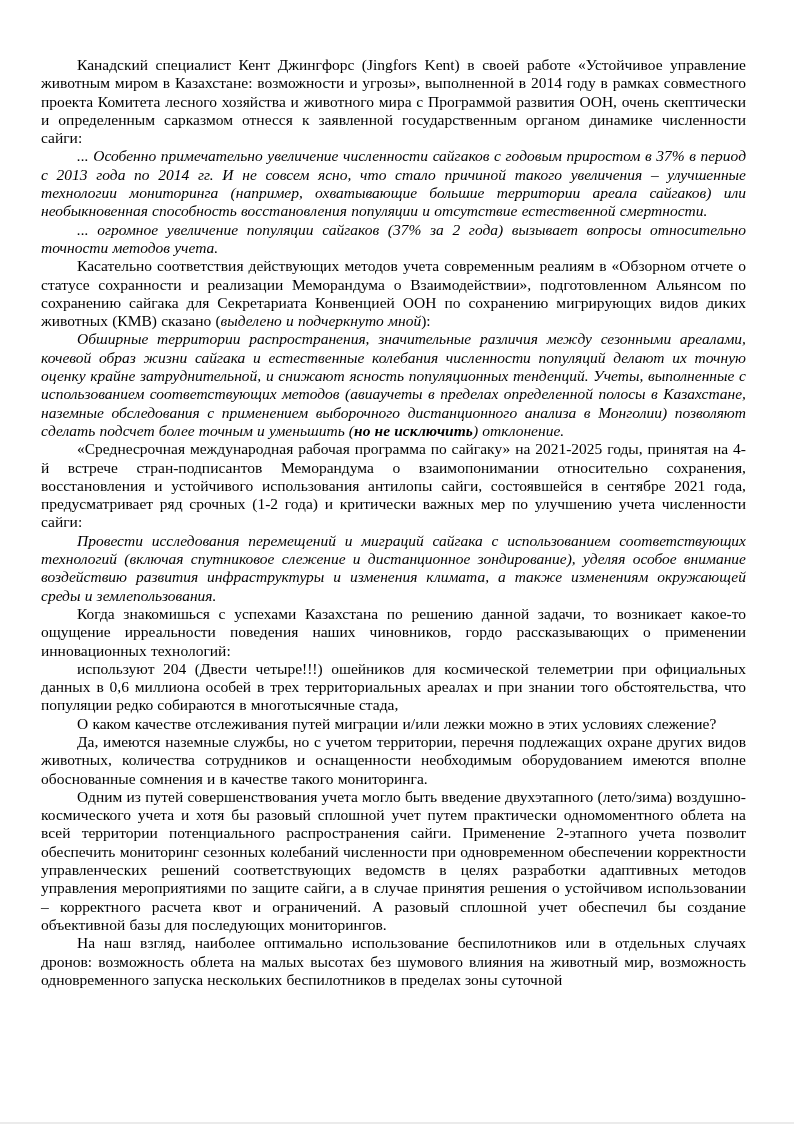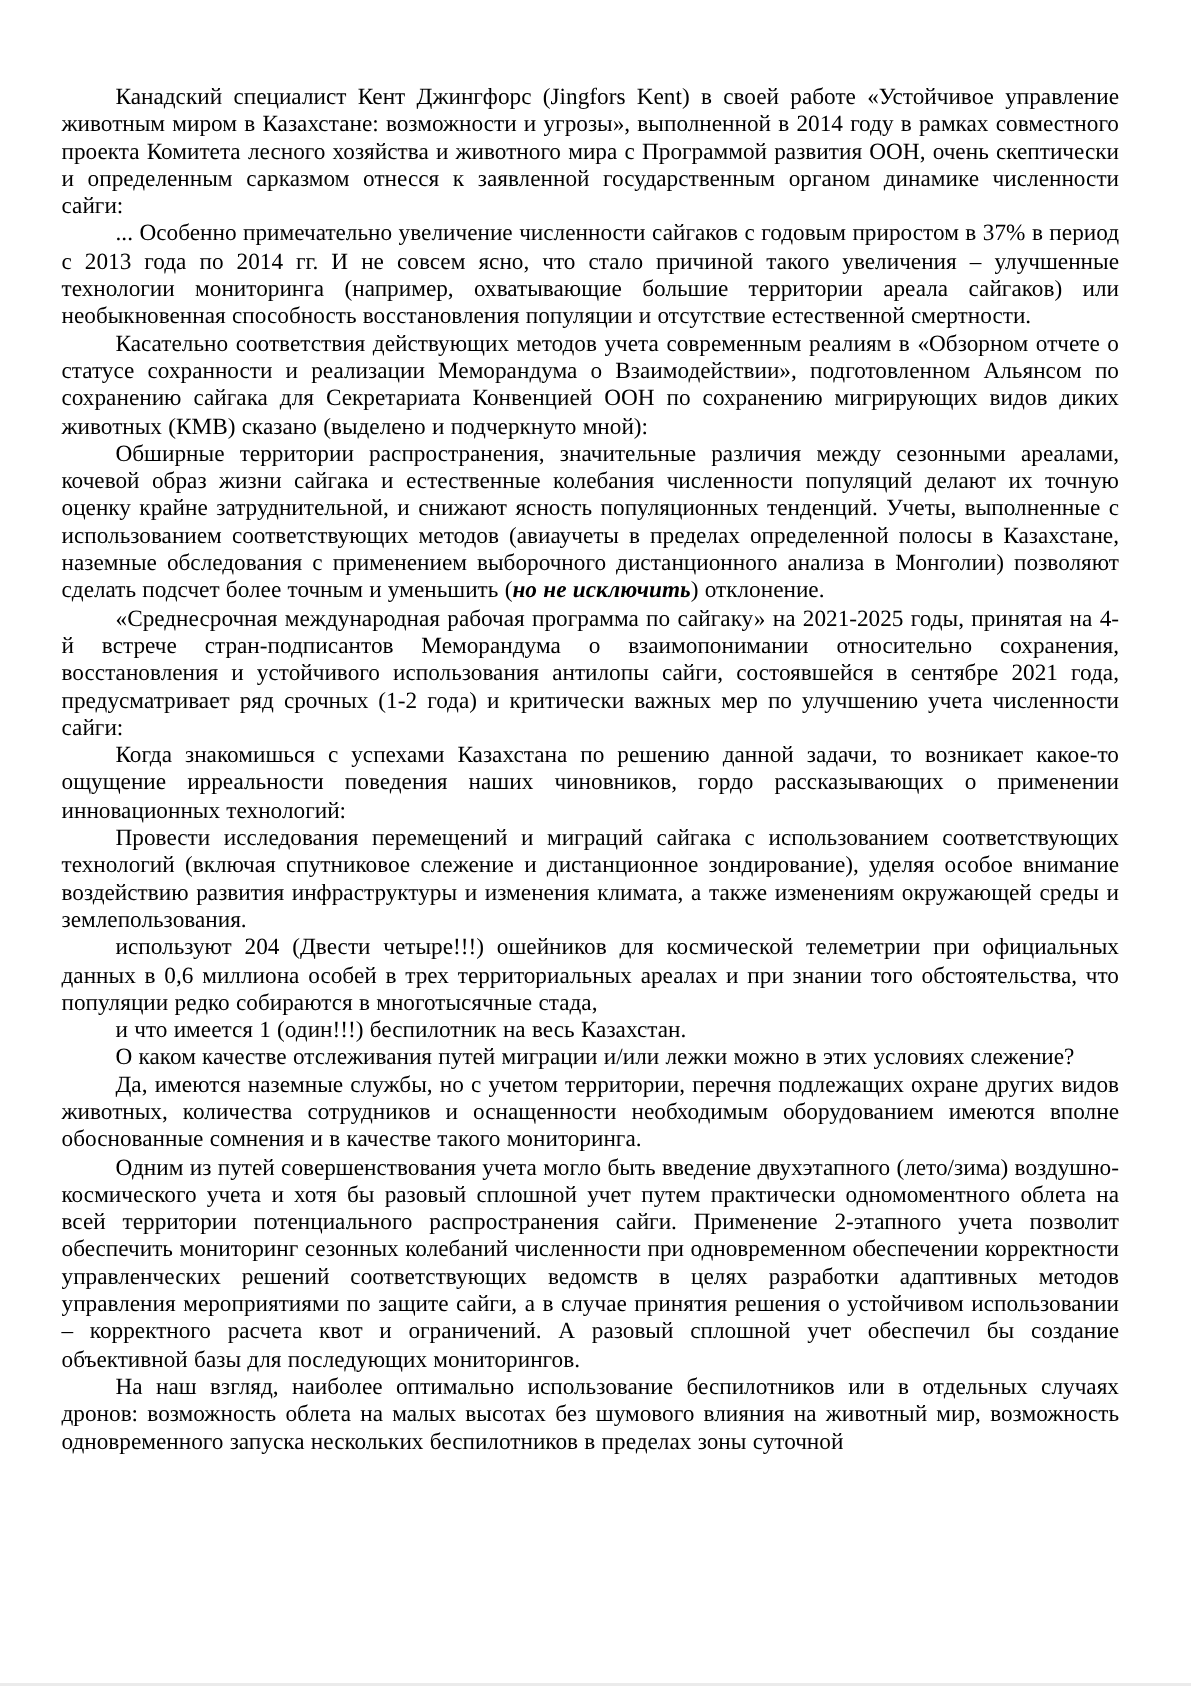--- a/index.html
+++ b/index.html
@@ -25,47 +25,47 @@
     line-height: 18.3px;
     text-align: justify;
   }
   .para {
     margin: 0;
     padding: 0;
     text-indent: 36px;
     word-spacing: 0.02em;
   }
   .seg-normal { font-style: normal; font-weight: normal; }
-  .seg-italic { font-weight: normal; }
+  .seg-italic { font-style: italic; font-weight: normal; }
   .seg-bold-underline-italic {
     font-style: italic;
     font-weight: bold;
   }
   .page-bottom-edge {
     position: absolute;
     left: 0;
     bottom: 0;
     width: 794px;
     height: 2px;
     background: #ebebeb;
   }
 </style>
 </head>
 <body>
 
 <div class="page">
   <div>
       <p class="para"><span class="seg-normal">Канадский специалист Кент Джингфорс (Jingfors Kent) в своей работе «Устойчивое управление животным миром в Казахстане: возможности и угрозы», выполненной в 2014 году в рамках совместного проекта Комитета лесного хозяйства и животного мира с Программой развития ООН, очень скептически и определенным сарказмом отнесся к заявленной государственным органом динамике численности сайги:</span></p>
       <p class="para"><span class="seg-italic">... Особенно примечательно увеличение численности сайгаков с годовым приростом в 37% в период с 2013 года по 2014 гг. И не совсем ясно, что стало причиной такого увеличения – улучшенные технологии мониторинга (например, охватывающие большие территории ареала сайгаков) или необыкновенная способность восстановления популяции и отсутствие естественной смертности.</span></p>
+      <p class="para"><span class="seg-italic">... огромное увеличение популяции сайгаков (37% за 2 года) вызывает вопросы относительно точности методов учета.</span></p>
       <p class="para"><span class="seg-normal">Касательно соответствия действующих методов учета современным реалиям в «Обзорном отчете о статусе сохранности и реализации Меморандума о Взаимодействии», подготовленном Альянсом по сохранению сайгака для Секретариата Конвенцией ООН по сохранению мигрирующих видов диких животных (КМВ) сказано (</span><span class="seg-italic">выделено и подчеркнуто мной</span><span class="seg-normal">):</span></p>
       <p class="para"><span class="seg-italic">Обширные территории распространения, значительные различия между сезонными ареалами, кочевой образ жизни сайгака и естественные колебания численности популяций делают их точную оценку крайне затруднительной, и снижают ясность популяционных тенденций. Учеты, выполненные с использованием соответствующих методов (авиаучеты в пределах определенной полосы в Казахстане, наземные обследования с применением выборочного дистанционного анализа в Монголии) позволяют сделать подсчет более точным и уменьшить (</span><span class="seg-bold-underline-italic">но не исключить</span><span class="seg-italic">) отклонение.</span></p>
       <p class="para"><span class="seg-normal">«Среднесрочная международная рабочая программа по сайгаку» на 2021-2025 годы, принятая на 4-й встрече стран-подписантов Меморандума о взаимопонимании относительно сохранения, восстановления и устойчивого использования антилопы сайги, состоявшейся в сентябре 2021 года, предусматривает ряд срочных (1-2 года) и критически важных мер по улучшению учета численности сайги:</span></p>
+      <p class="para"><span class="seg-italic">Провести исследования перемещений и миграций сайгака с использованием соответствующих технологий (включая спутниковое слежение и дистанционное зондирование), уделяя особое внимание воздействию развития инфраструктуры и изменения климата, а также изменениям окружающей среды и землепользования.</span></p>
       <p class="para"><span class="seg-normal">Когда знакомишься с успехами Казахстана по решению данной задачи, то возникает какое-то ощущение ирреальности поведения наших чиновников, гордо рассказывающих о применении инновационных технологий:</span></p>
-      <p class="para"><span class="seg-italic">Провести исследования перемещений и миграций сайгака с использованием соответствующих технологий (включая спутниковое слежение и дистанционное зондирование), уделяя особое внимание воздействию развития инфраструктуры и изменения климата, а также изменениям окружающей среды и землепользования.</span></p>
       <p class="para"><span class="seg-normal">используют 204 (Двести четыре!!!) ошейников для космической телеметрии при официальных данных в 0,6 миллиона особей в трех территориальных ареалах и при знании того обстоятельства, что популяции редко собираются в многотысячные стада,</span></p>
-      <p class="para"><span class="seg-normal">и что имеется 1 (один!!!) беспилотник на весь Казахстан.</span></p>
       <p class="para"><span class="seg-normal">О каком качестве отслеживания путей миграции и/или лежки можно в этих условиях слежение?</span></p>
       <p class="para"><span class="seg-normal">Да, имеются наземные службы, но с учетом территории, перечня подлежащих охране других видов животных, количества сотрудников и оснащенности необходимым оборудованием имеются вполне обоснованные сомнения и в качестве такого мониторинга.</span></p>
       <p class="para"><span class="seg-normal">Одним из путей совершенствования учета могло быть введение двухэтапного (лето/зима) воздушно-космического учета и хотя бы разовый сплошной учет путем практически одномоментного облета на всей территории потенциального распространения сайги. Применение 2-этапного учета позволит обеспечить мониторинг сезонных колебаний численности при одновременном обеспечении корректности управленческих решений соответствующих ведомств в целях разработки адаптивных методов управления мероприятиями по защите сайги, а в случае принятия решения о устойчивом использовании – корректного расчета квот и ограничений.  А разовый сплошной учет обеспечил бы создание объективной базы для последующих мониторингов.</span></p>
       <p class="para"><span class="seg-normal">На наш взгляд, наиболее оптимально использование беспилотников или в отдельных случаях дронов: возможность облета на малых высотах без шумового влияния на животный мир, возможность одновременного запуска нескольких беспилотников в пределах зоны суточной</span></p>
     </div>
 </div>
 <div class="page-bottom-edge"></div>
 
 </body></html>

